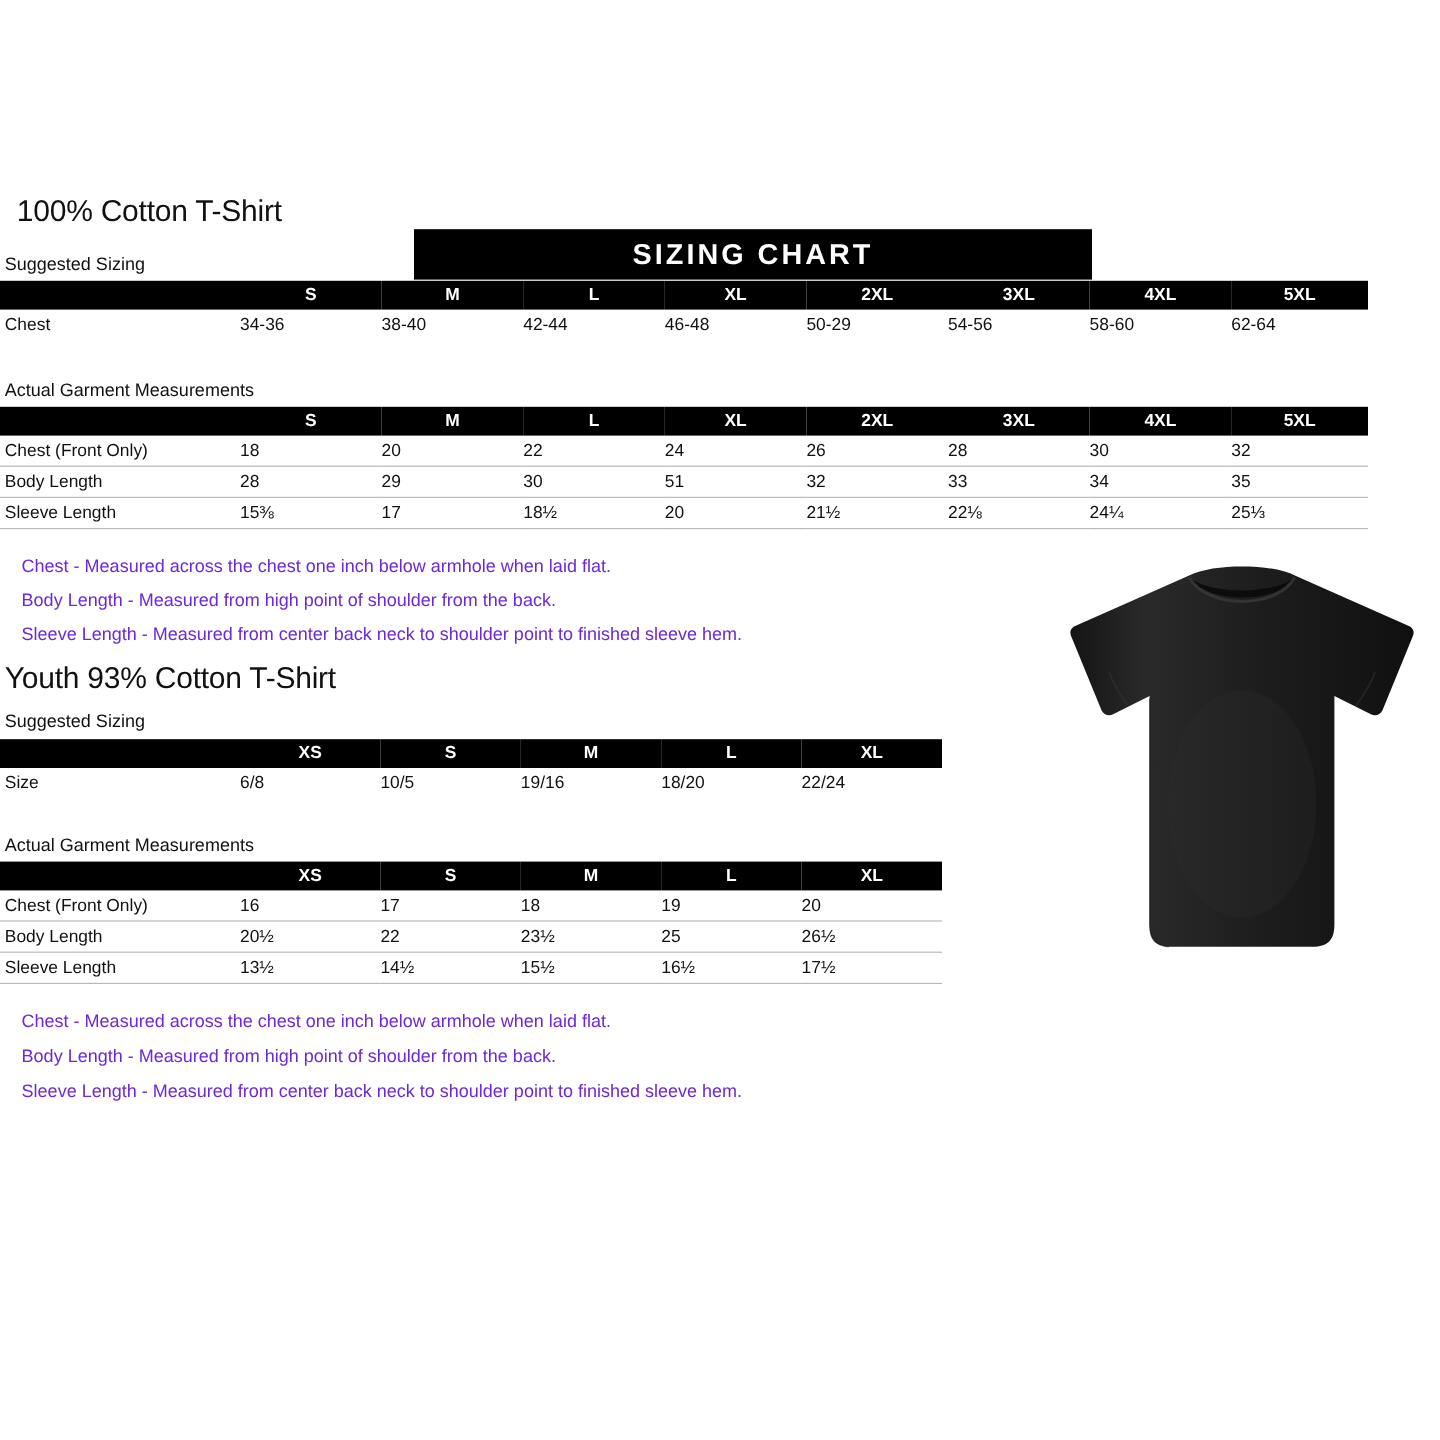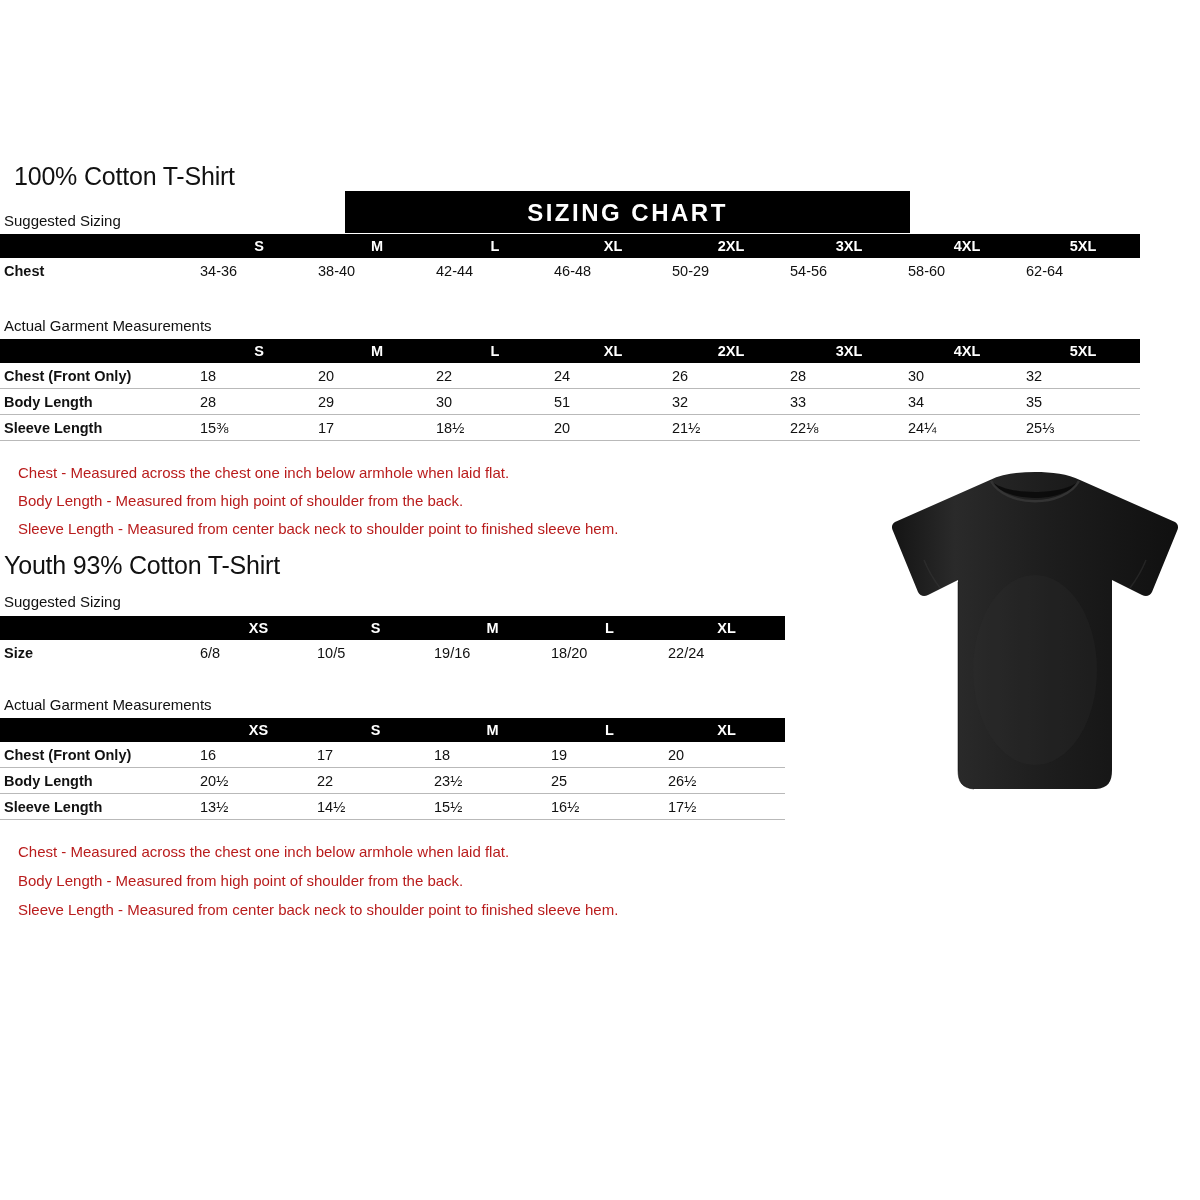--- a/index.html
+++ b/index.html
@@ -95,34 +95,34 @@
   }
   table.sz tbody td {
     height: 25px;
     text-align: left;
     vertical-align: middle;
     color: #111;
   }
   table.sz tbody td.rowlabel {
     text-align: left;
     padding-left: 4px;
-    font-weight: bold;
+    font-weight: normal;
   }
   table.sz.ruled tbody td {
     border-bottom: 1px solid #b9b9b9;
   }
   table.sz.ruled tbody tr:last-child td {
     border-bottom: 1px solid #b9b9b9;
   }
 
   
   .note {
     position: absolute;
     font-size: 15px;
-    color: #b91c1c;
+    color: #6d28d9;
     white-space: nowrap;
   }
 
   
   .youth-title {
     position: absolute;
     left: 4px;
     font-size: 25px;
     font-weight: 400;
     letter-spacing: -0.2px;

